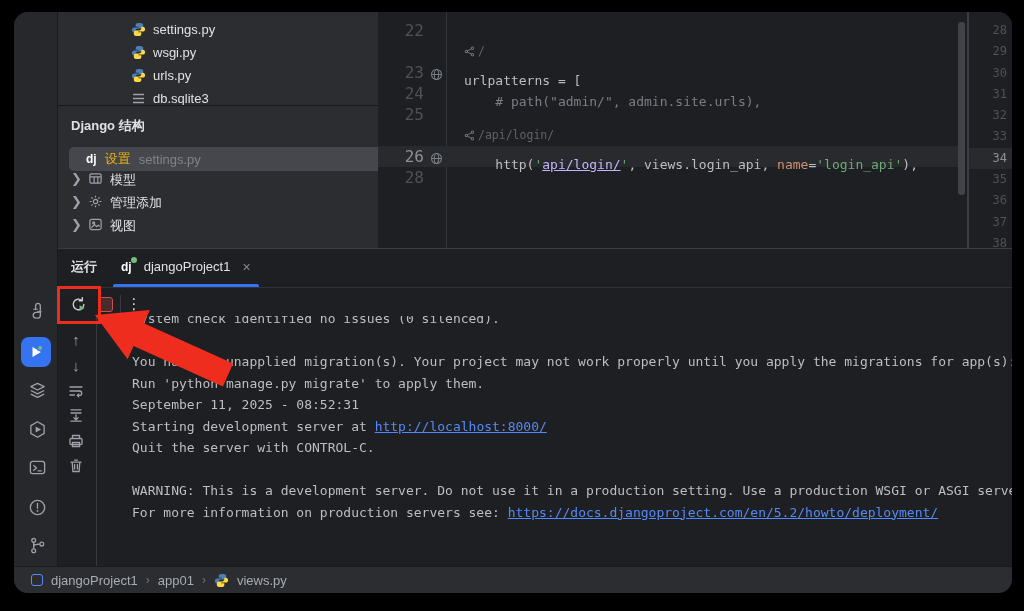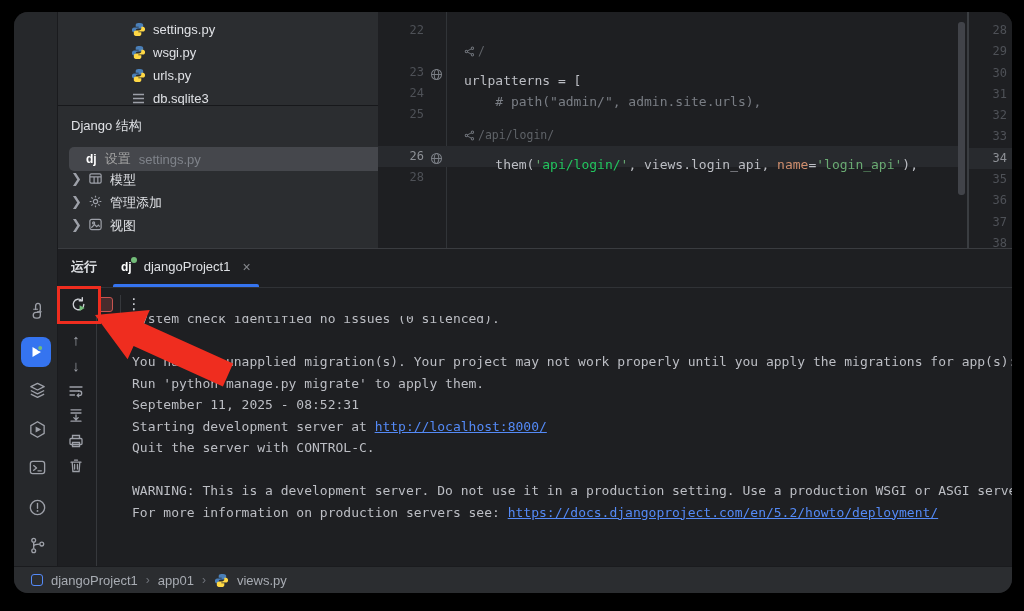--- a/index.html
+++ b/index.html
@@ -13,43 +13,43 @@
   .sicon svg{display:block}
   .run-active{position:absolute;left:7px;width:30px;height:30px;background:#3574f0;border-radius:8px;
               display:flex;align-items:center;justify-content:center}
   
   .tree{position:absolute;left:44px;top:0;width:320px;height:93px;background:#2b2d30;overflow:hidden}
   .trow{display:flex;align-items:center;height:23px;padding-left:73px;gap:7px;color:#dfe1e5;font-size:13px;cursor:pointer}
   .tree-pad{height:6px}
   .db-ic{width:15px;height:13px;display:inline-block}
   
   .django{position:absolute;left:44px;top:93px;width:320px;height:143px;background:#2b2d30;border-top:1px solid #17181b}
-  .dj-title{position:absolute;left:13px;top:8px;height:24px;line-height:24px;color:#dfe1e5;font-size:13px;font-weight:400}
+  .dj-title{position:absolute;left:13px;top:8px;height:24px;line-height:24px;color:#dfe1e5;font-size:13px;font-weight:700}
   .dj-selected{position:absolute;left:11px;top:41px;width:314px;height:24px;background:#45474c;border-radius:5px;
                display:flex;align-items:center;padding-left:17px;gap:8px;font-size:13px;cursor:pointer}
   .dj-mark{color:#fff;font-weight:700;font-size:12px}
-  .dj-sel-label{color:#a3a3a3}
+  .dj-sel-label{color:#eab308}
   .dj-sel-file{color:#7f838a}
   .dj-items{position:absolute;left:0;top:62px;width:100%}
   .dj-row{display:flex;align-items:center;height:23px;padding-left:13px;gap:7px;color:#dfe1e5;font-size:13px;cursor:pointer}
   .chev{color:#9da0a8;font-size:13px;width:10px;display:inline-block;transform:translateY(-1px)}
   
   .editor{position:absolute;left:364px;top:0;width:634px;height:236px;background:#1e1f22}
   .gutter-line{position:absolute;left:68px;top:0;bottom:0;width:1px;background:#313438}
   .elines{position:absolute;left:0;top:8px;width:100%}
   .eline{position:relative;height:21px;line-height:21px;width:580px;font-family:"DejaVu Sans Mono","Liberation Mono",monospace;font-size:13px}
   .eline.hl{background:#282a2e}
-  .lnum{position:absolute;left:0;width:46px;text-align:right;color:#4e5157;font-size:12px}
+  .lnum{position:absolute;left:0;width:46px;text-align:right;color:#4e5157;font-size:16px}
   .eline.hl .lnum{color:#8d9096}
   .gicon{position:absolute;left:52px;top:4px;cursor:pointer}
   .codetxt{position:absolute;left:86px;top:8px;white-space:pre}
   .tk-code{color:#bcbec4}
   .tk-comment{color:#7a7e85}
   .tk-string{color:#6aab73}
-  .tk-string-underline{color:#22c55e;}
+  .tk-string-underline{color:#c4b5fd;text-decoration:underline}
   .tk-param{color:#cf8e6d}
   .inlay{position:absolute;left:86px;top:0;height:21px;display:flex;align-items:center;gap:3px;
          color:#5f6368;font-size:11.5px;font-family:"DejaVu Sans Mono","Liberation Mono",monospace}
   .scroll-thumb{position:absolute;left:580px;top:10px;width:7px;height:173px;background:#4d5057;border-radius:3px;opacity:.75;cursor:pointer}
   .pane-divider{position:absolute;left:589px;top:0;bottom:0;width:2px;background:#3a3d41}
   .rgutter{position:absolute;left:591px;top:8px;width:50px}
   .rline{height:21.3px;line-height:21.3px;text-align:right;padding-right:12px;color:#4e5157;font-size:12px;
          font-family:"DejaVu Sans Mono","Liberation Mono",monospace}
   .rline.hl2{background:#282a2e;color:#8d9096}
   
@@ -260,21 +260,21 @@
             <span>/api/login/</span>
           </span>
         </div>
         <div class="eline hl">
           <span class="lnum">26</span>
           <span class="gicon"><svg width="13" height="13" viewBox="0 0 14 14" fill="none" stroke="#7a7e85" stroke-width="1.1">
               <circle cx="7" cy="7" r="5.4"></circle>
               <ellipse cx="7" cy="7" rx="2.4" ry="5.4"></ellipse>
               <path d="M1.6 7h10.8"></path>
             </svg></span>
-          <span class="codetxt"><span class="tk-code">    them(</span><span class="tk-string">'</span><span class="tk-string-underline">api/login/</span><span class="tk-string">'</span><span class="tk-code">, views.login_api, </span><span class="tk-param">name</span><span class="tk-code">=</span><span class="tk-string">'login_api'</span><span class="tk-code">),</span></span>
+          <span class="codetxt"><span class="tk-code">    http(</span><span class="tk-string">'</span><span class="tk-string-underline">api/login/</span><span class="tk-string">'</span><span class="tk-code">, views.login_api, </span><span class="tk-param">name</span><span class="tk-code">=</span><span class="tk-string">'login_api'</span><span class="tk-code">),</span></span>
         </div>
         <div class="eline">
           <span class="lnum">28</span>
           <span class="codetxt"></span>
         </div>
       </div>
     <div class="scroll-thumb"></div>
     <div class="pane-divider"></div>
     <div class="rgutter">
         <div class="rline">28</div>

